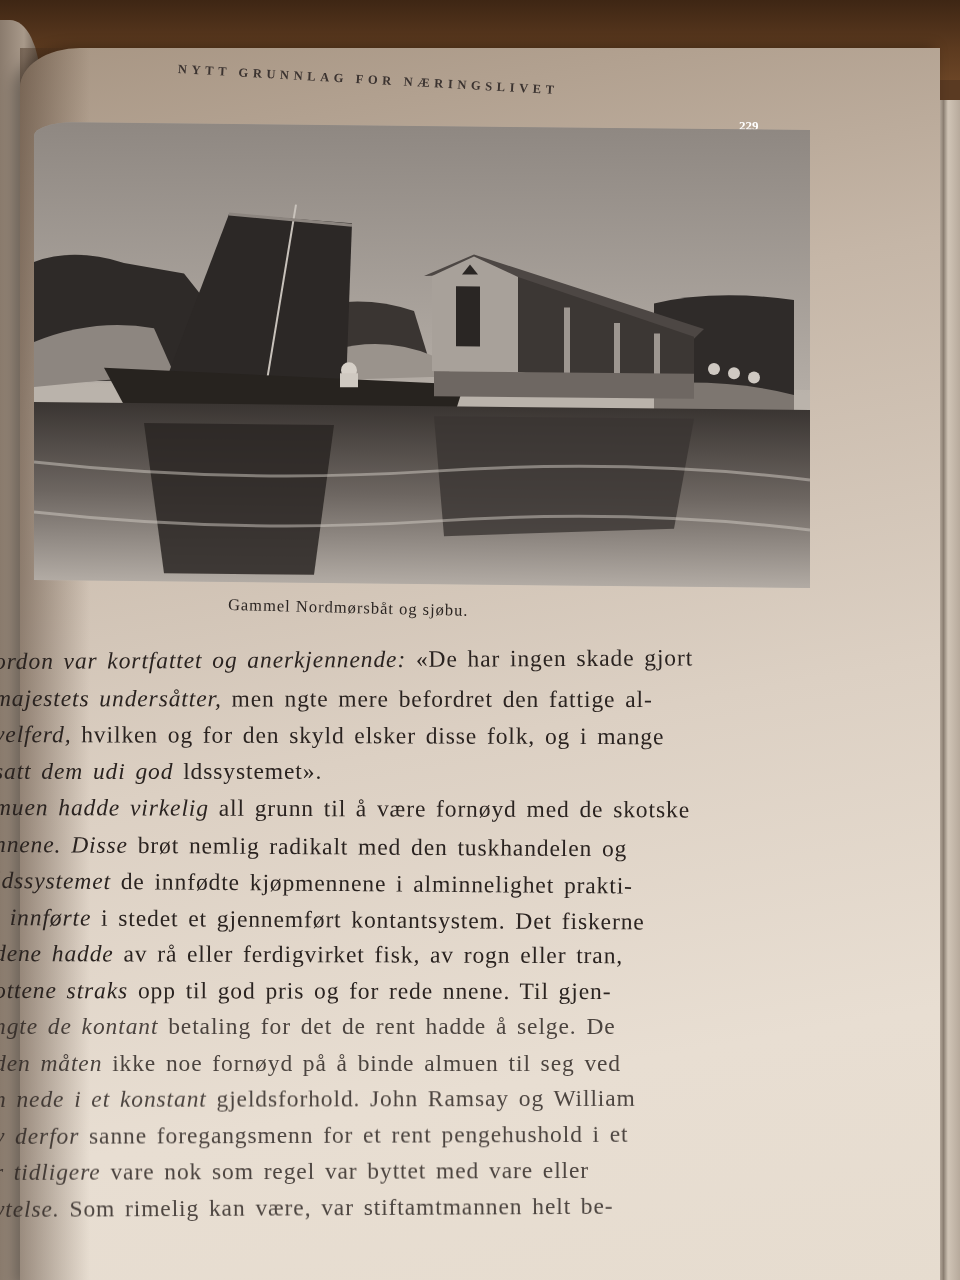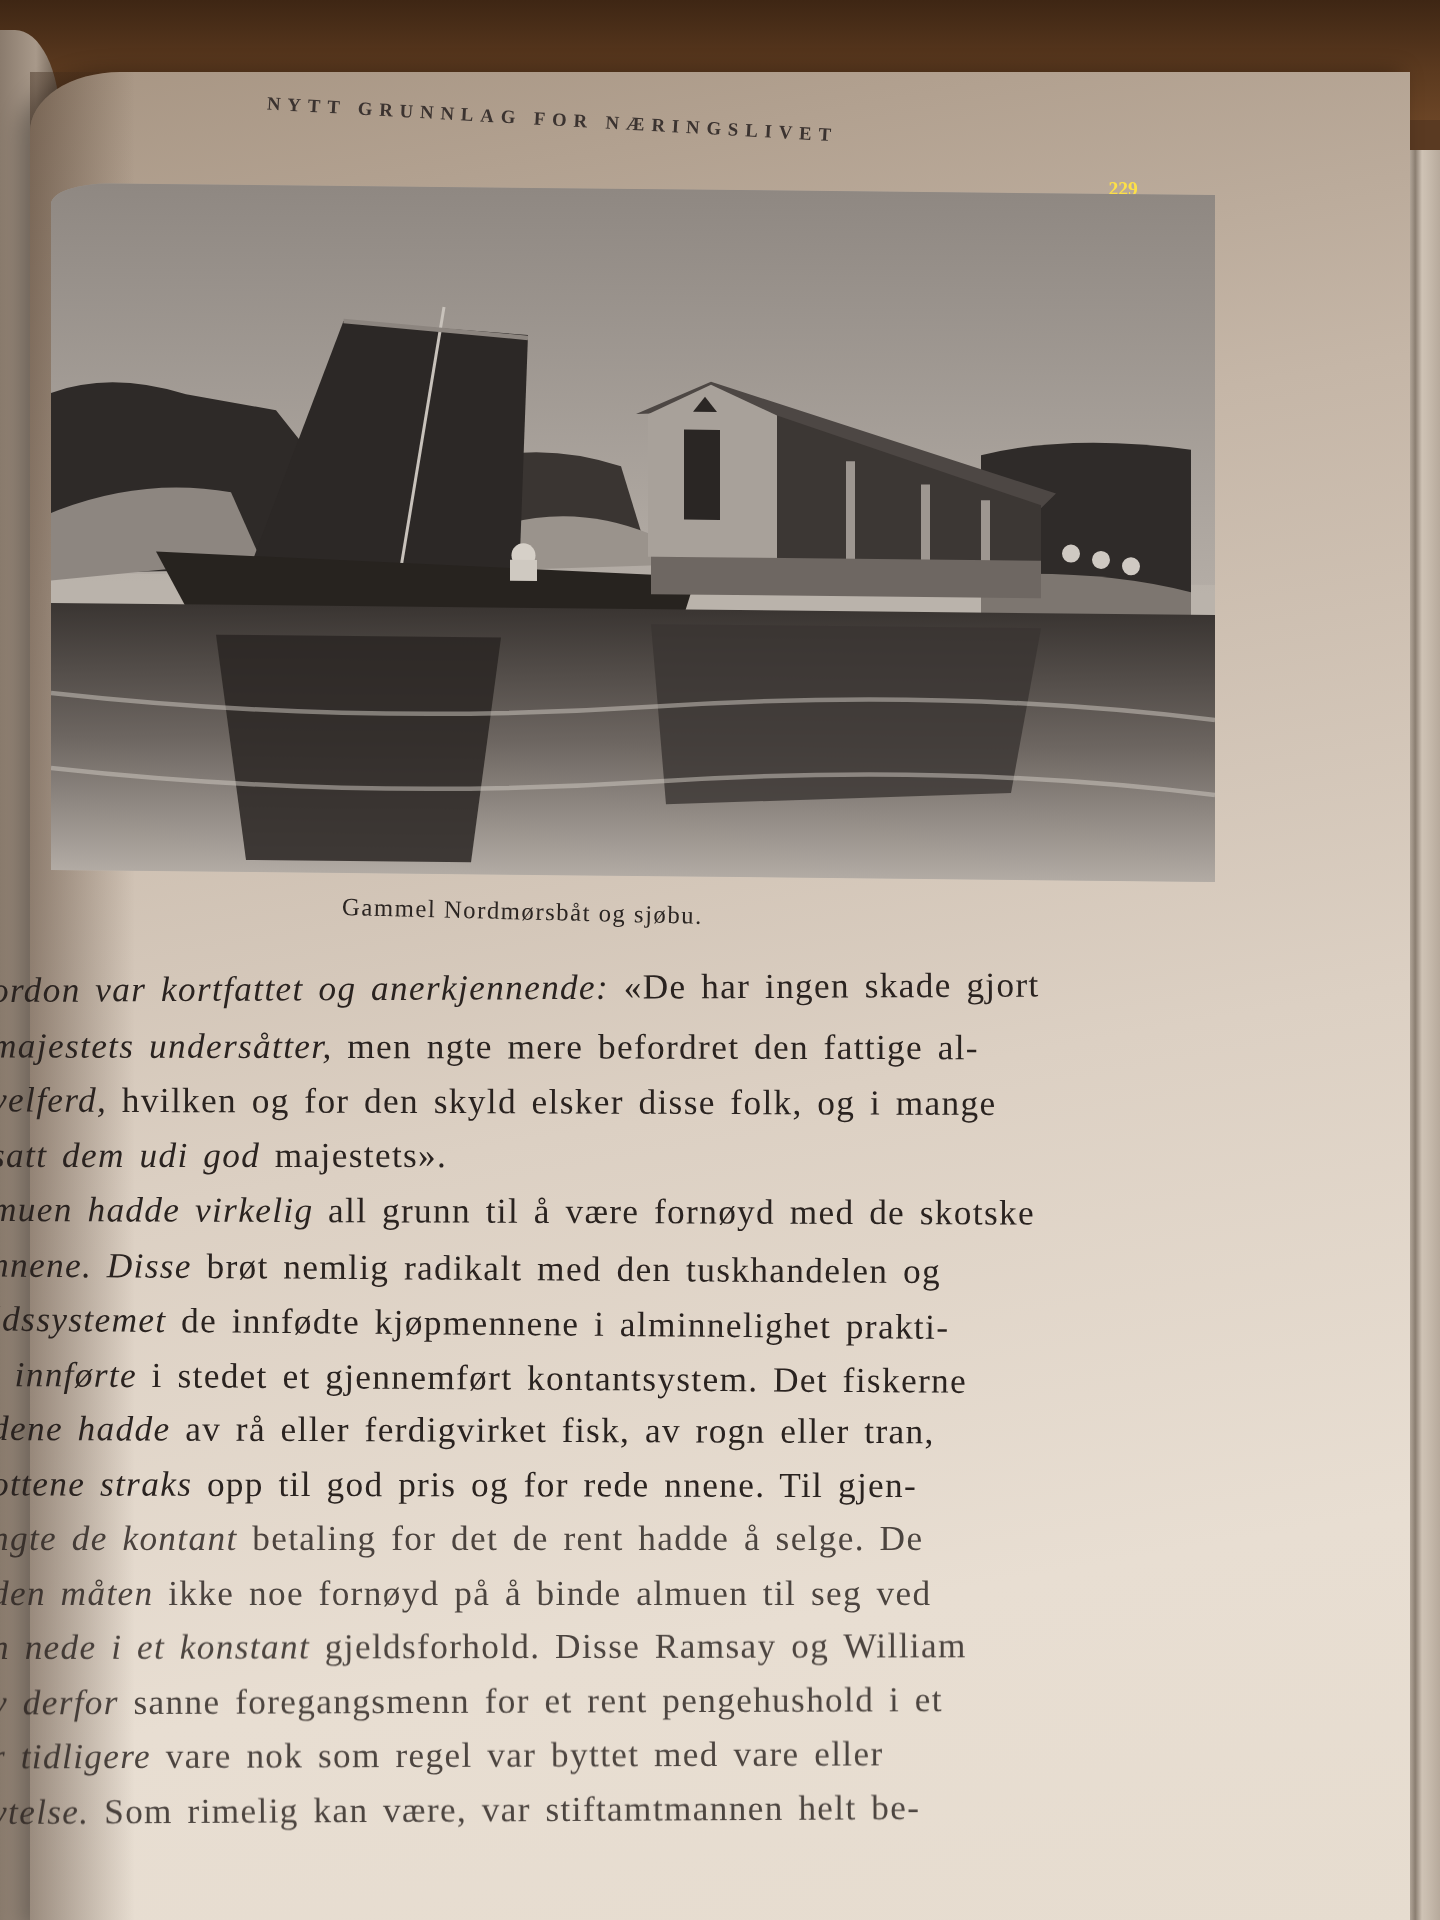--- a/index.html
+++ b/index.html
@@ -33,21 +33,21 @@
     background:linear-gradient(90deg,rgba(60,40,25,0.45),rgba(60,40,25,0));
     pointer-events:none;
   }
   .running-head {
     position:absolute; left:178px; top:62px; width:480px;
     font-size:12.5px; letter-spacing:4.6px; font-weight:bold; color:#3b3330;
     transform:rotate(3.2deg); transform-origin:left center; white-space:nowrap;
   }
   .page-number {
     position:absolute; left:739px; top:118px;
-    font-size:13px; font-weight:bold; color:#fde047;
+    font-size:13px; font-weight:bold; color:#ffffff;
   }
   .photo {
     position:absolute; left:34px; top:126px; width:776px; height:458px;
     overflow:hidden;
     border-top-left-radius:40px 14px;
     transform:skewY(0.6deg);
     background:linear-gradient(180deg,#9a938d 0%,#aaa39c 35%,#bab3ab 58%);
   }
   .photo svg { width:100%; height:100%; display:block; }
   .caption {
@@ -132,26 +132,26 @@
     <path d="M0 390 Q200 410 400 395 T776 400" stroke="#d1cbc4" stroke-width="3" fill="none" opacity="0.5"></path>
   </svg>
 </div>
 
 <div class="caption">Gammel Nordmørsbåt og sjøbu.</div>
 
 <div class="body-text">
   <div class="line" style="transform:rotate(-0.3deg);"><span class="it">ordon var kortfattet og anerkjennende: </span><span>«De har ingen skade gjort</span></div>
   <div class="line" style="transform:rotate(0.1deg);"><span class="it"> majestets undersåtter, </span><span>men ngte mere befordret den fattige al-</span></div>
   <div class="line" style="transform:rotate(0.2deg);"><span class="it">velferd, </span><span>hvilken og for den skyld elsker disse folk, og i mange</span></div>
-  <div class="line"><span class="it"> satt dem udi god </span><span>majestets».</span></div>
+  <div class="line"><span class="it"> satt dem udi god </span><span>ldssystemet».</span></div>
   <div class="line" style="transform:rotate(0.2deg);"><span class="it">muen hadde virkelig </span><span>all grunn til å være fornøyd med de skotske</span></div>
   <div class="line" style="transform:rotate(0.4deg);"><span class="it">nnene. Disse </span><span>brøt nemlig radikalt med den tuskhandelen og</span></div>
   <div class="line" style="transform:rotate(0.5deg);"><span class="it">ldssystemet </span><span>de innfødte kjøpmennene i alminnelighet prakti-</span></div>
   <div class="line" style="transform:rotate(0.4deg);"><span class="it">' innførte </span><span>i stedet et gjennemført kontantsystem. Det fiskerne</span></div>
   <div class="line" style="transform:rotate(0.2deg);"><span class="it">dene hadde </span><span>av rå eller ferdigvirket fisk, av rogn eller tran,</span></div>
   <div class="line" style="transform:rotate(0.1deg);"><span class="it">ottene straks </span><span>opp til god pris og for rede nnene. Til gjen-</span></div>
   <div class="line faded"><span class="it">ngte de kontant </span><span>betaling for det de rent hadde å selge. De</span></div>
   <div class="line faded"><span class="it"> den måten </span><span>ikke noe fornøyd på å binde almuen til seg ved</span></div>
-  <div class="line faded" style="transform:rotate(-0.1deg);"><span class="it">n nede i et konstant </span><span>gjeldsforhold. Disse Ramsay og William</span></div>
+  <div class="line faded" style="transform:rotate(-0.1deg);"><span class="it">n nede i et konstant </span><span>gjeldsforhold. John Ramsay og William</span></div>
   <div class="line faded" style="transform:rotate(-0.2deg);"><span class="it">v derfor </span><span>sanne foregangsmenn for et rent pengehushold i et</span></div>
   <div class="line faded" style="transform:rotate(-0.2deg);"><span class="it">r tidligere </span><span>vare nok som regel var byttet med vare eller</span></div>
   <div class="line faded" style="transform:rotate(-0.3deg);"><span class="it">ytelse. </span><span>Som rimelig kan være, var stiftamtmannen helt be-</span></div>
 </div>
 
 </body></html>

